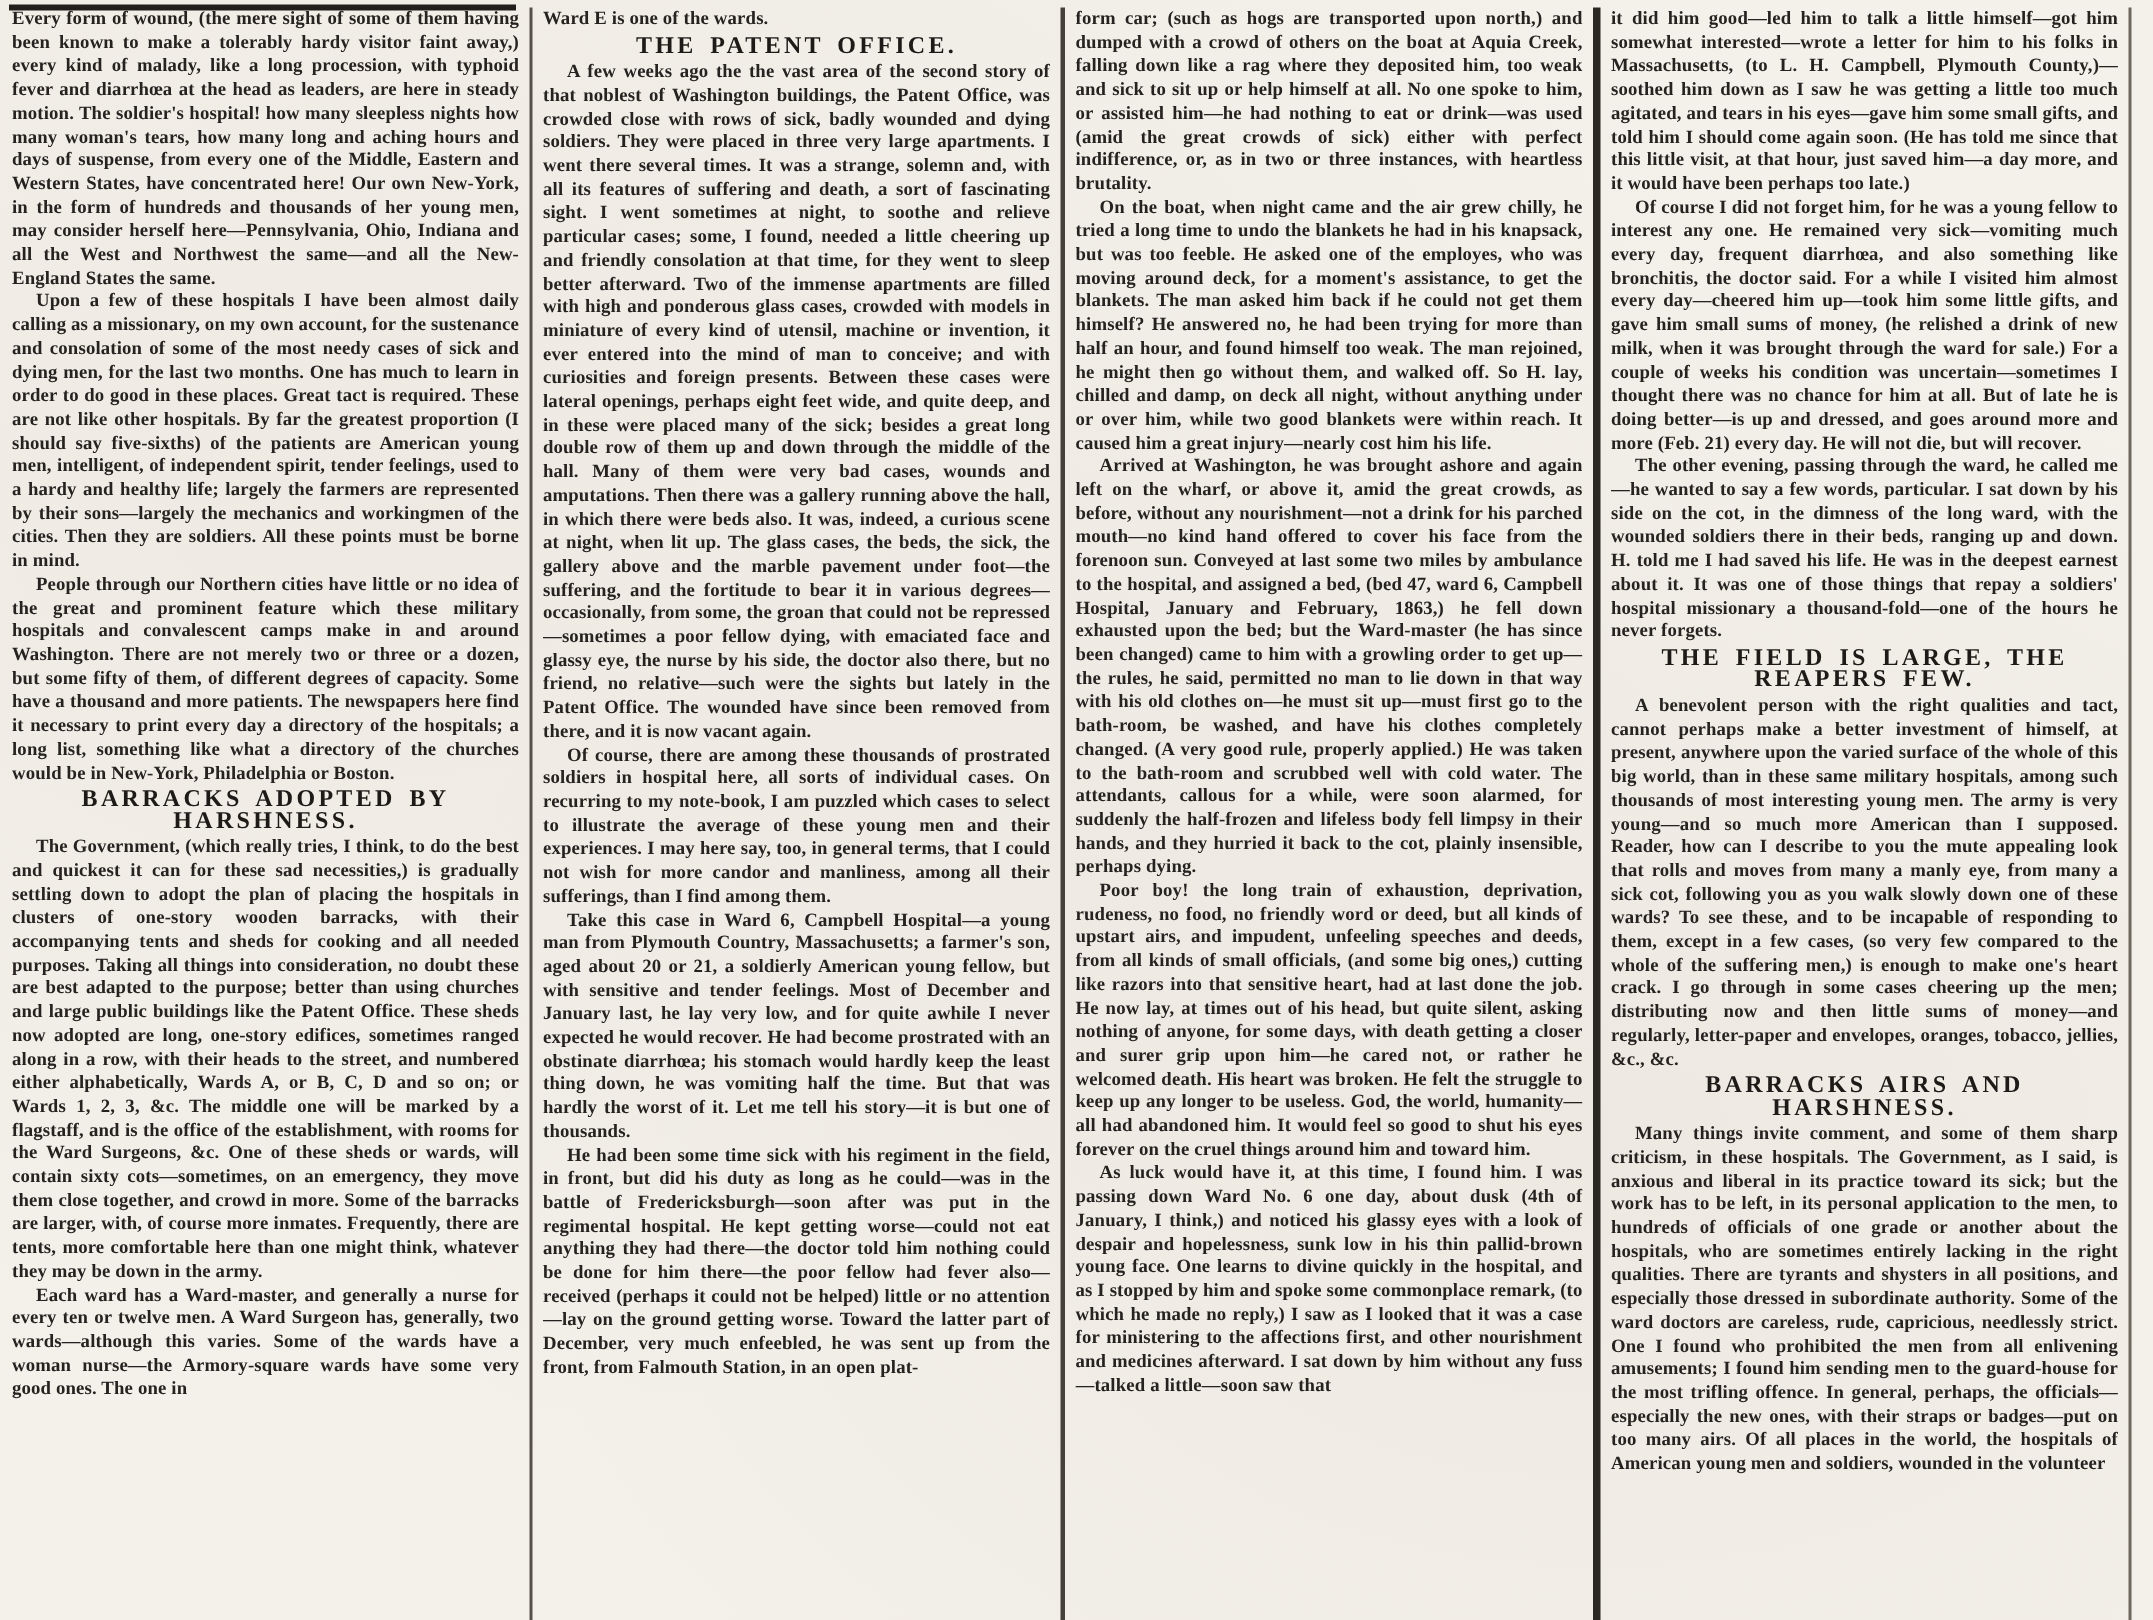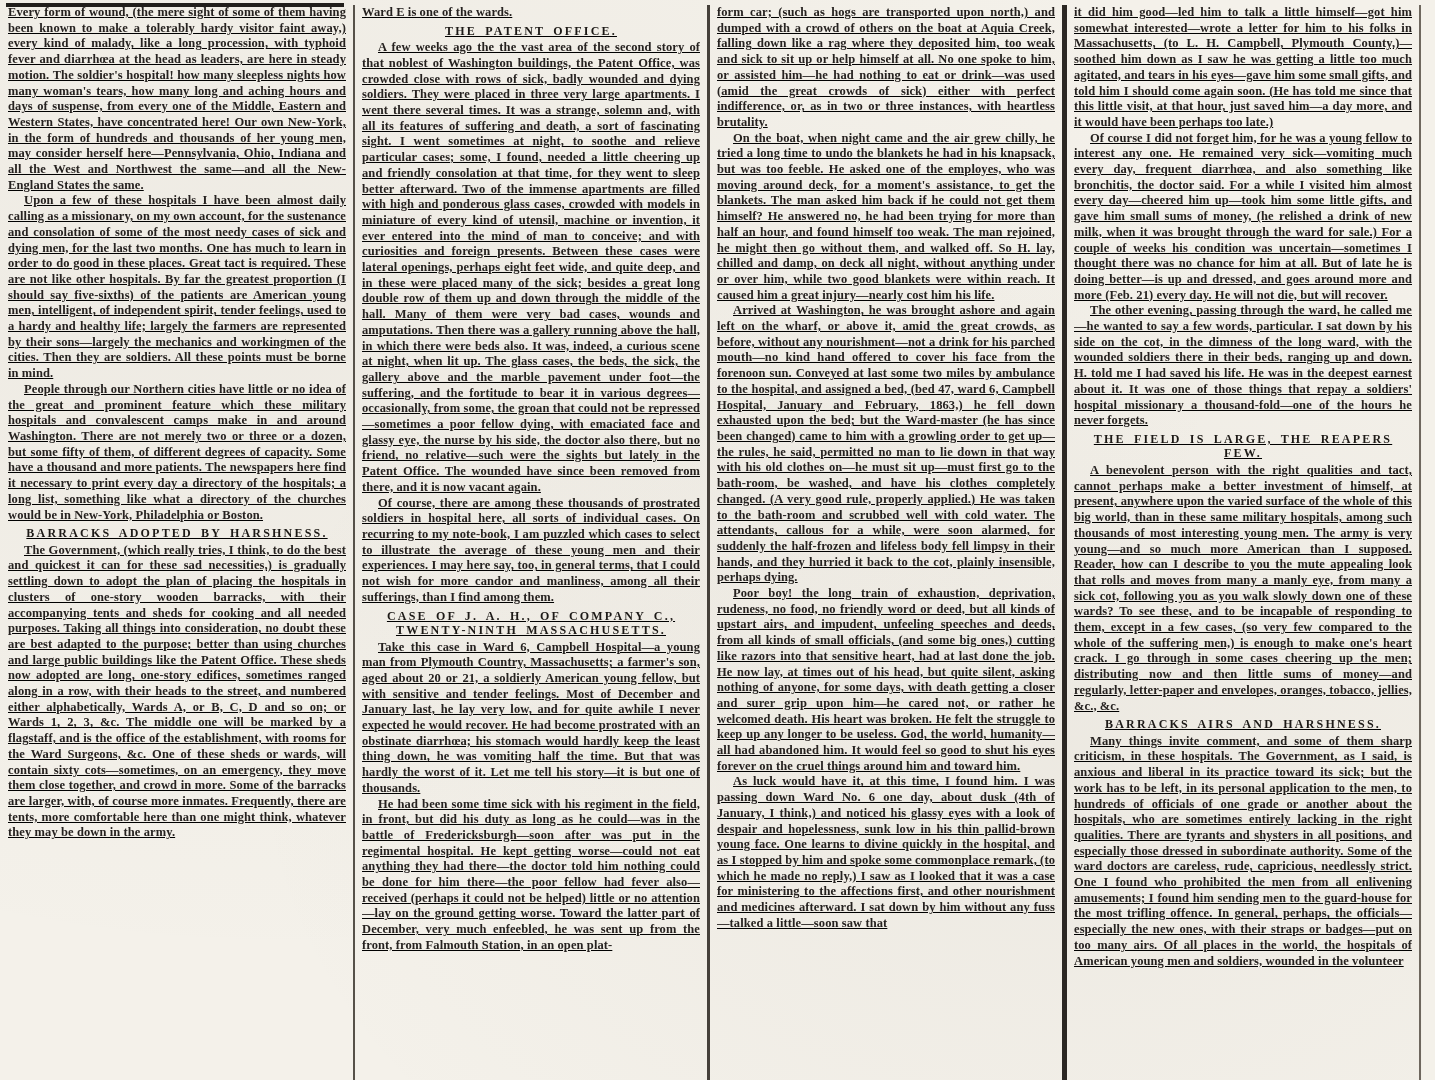--- a/index.html
+++ b/index.html
@@ -18,21 +18,20 @@
     width: 1422px;
     height: 1080px;
     box-sizing: border-box;
     display: flex;
     align-items: stretch;
     padding: 5px 0 0 8px;
     background:
       radial-gradient(ellipse at 20% 30%, rgba(120,110,95,0.05), transparent 60%),
       radial-gradient(ellipse at 75% 70%, rgba(120,110,95,0.06), transparent 55%),
       #f4f1ea;
-    text-decoration: underline;
   }
   .col {
     flex: 0 0 338px;
     height: 1075px;
     overflow: hidden;
     color: #262220;
     font-size: 12.5px;
     line-height: 15.7px;
     font-weight: 700;
     letter-spacing: 0.1px;
@@ -40,21 +39,21 @@
   }
   .col p {
     margin: 0;
     text-indent: 16px;
   }
   .col p.noindent {
     text-indent: 0;
   }
   .col h3 {
     margin: 3px 0 2px 0;
-    font-size: 12px;
+    font-size: 16px;
     line-height: 14.5px;
     font-weight: 700;
     text-align: center;
     letter-spacing: 2.2px;
     word-spacing: 3px;
     color: #1d1a17;
   }
   .rule {
     flex: 0 0 auto;
     align-self: stretch;
@@ -77,29 +76,29 @@
 
 <div class="page">
   <div class="top-rule"></div>
 
   <div class="col">
       <p class="noindent">Every form of wound, (the mere sight of some of them having been known to make a tolerably hardy visitor faint away,) every kind of malady, like a long procession, with typhoid fever and diarrhœa at the head as leaders, are here in steady motion. The soldier's hospital! how many sleepless nights how many woman's tears, how many long and aching hours and days of suspense, from every one of the Middle, Eastern and Western States, have concentrated here! Our own New-York, in the form of hundreds and thousands of her young men, may consider herself here—Pennsylvania, Ohio, Indiana and all the West and Northwest the same—and all the New-England States the same.</p>
       <p>Upon a few of these hospitals I have been almost daily calling as a missionary, on my own account, for the sustenance and consolation of some of the most needy cases of sick and dying men, for the last two months. One has much to learn in order to do good in these places. Great tact is required. These are not like other hospitals. By far the greatest proportion (I should say five-sixths) of the patients are American young men, intelligent, of independent spirit, tender feelings, used to a hardy and healthy life; largely the farmers are represented by their sons—largely the mechanics and workingmen of the cities. Then they are soldiers. All these points must be borne in mind.</p>
       <p>People through our Northern cities have little or no idea of the great and prominent feature which these military hospitals and convalescent camps make in and around Washington. There are not merely two or three or a dozen, but some fifty of them, of different degrees of capacity. Some have a thousand and more patients. The newspapers here find it necessary to print every day a directory of the hospitals; a long list, something like what a directory of the churches would be in New-York, Philadelphia or Boston.</p>
       <h3>BARRACKS ADOPTED BY HARSHNESS.</h3>
       <p>The Government, (which really tries, I think, to do the best and quickest it can for these sad necessities,) is gradually settling down to adopt the plan of placing the hospitals in clusters of one-story wooden barracks, with their accompanying tents and sheds for cooking and all needed purposes. Taking all things into consideration, no doubt these are best adapted to the purpose; better than using churches and large public buildings like the Patent Office. These sheds now adopted are long, one-story edifices, sometimes ranged along in a row, with their heads to the street, and numbered either alphabetically, Wards A, or B, C, D and so on; or Wards 1, 2, 3, &amp;c. The middle one will be marked by a flagstaff, and is the office of the establishment, with rooms for the Ward Surgeons, &amp;c. One of these sheds or wards, will contain sixty cots—sometimes, on an emergency, they move them close together, and crowd in more. Some of the barracks are larger, with, of course more inmates. Frequently, there are tents, more comfortable here than one might think, whatever they may be down in the army.</p>
+      <p>Each ward has a Ward-master, and generally a nurse for every ten or twelve men. A Ward Surgeon has, generally, two wards—although this varies. Some of the wards have a woman nurse—the Armory-square wards have some very good ones. The one in</p>
     </div>
   <div class="rule rule-1"></div>
 
   <div class="col">
       <p class="noindent">Ward E is one of the wards.</p>
       <h3>THE PATENT OFFICE.</h3>
       <p>A few weeks ago the the vast area of the second story of that noblest of Washington buildings, the Patent Office, was crowded close with rows of sick, badly wounded and dying soldiers. They were placed in three very large apartments. I went there several times. It was a strange, solemn and, with all its features of suffering and death, a sort of fascinating sight. I went sometimes at night, to soothe and relieve particular cases; some, I found, needed a little cheering up and friendly consolation at that time, for they went to sleep better afterward. Two of the immense apartments are filled with high and ponderous glass cases, crowded with models in miniature of every kind of utensil, machine or invention, it ever entered into the mind of man to conceive; and with curiosities and foreign presents. Between these cases were lateral openings, perhaps eight feet wide, and quite deep, and in these were placed many of the sick; besides a great long double row of them up and down through the middle of the hall. Many of them were very bad cases, wounds and amputations. Then there was a gallery running above the hall, in which there were beds also. It was, indeed, a curious scene at night, when lit up. The glass cases, the beds, the sick, the gallery above and the marble pavement under foot—the suffering, and the fortitude to bear it in various degrees—occasionally, from some, the groan that could not be repressed—sometimes a poor fellow dying, with emaciated face and glassy eye, the nurse by his side, the doctor also there, but no friend, no relative—such were the sights but lately in the Patent Office. The wounded have since been removed from there, and it is now vacant again.</p>
       <p>Of course, there are among these thousands of prostrated soldiers in hospital here, all sorts of individual cases. On recurring to my note-book, I am puzzled which cases to select to illustrate the average of these young men and their experiences. I may here say, too, in general terms, that I could not wish for more candor and manliness, among all their sufferings, than I find among them.</p>
-      <h3>CASE OF J. A. H., OF COMPANY C., TWENTY-NINTH MASSACHUSETTS.</h3>
       <p>Take this case in Ward 6, Campbell Hospital—a young man from Plymouth Country, Massachusetts; a farmer's son, aged about 20 or 21, a soldierly American young fellow, but with sensitive and tender feelings. Most of December and January last, he lay very low, and for quite awhile I never expected he would recover. He had become prostrated with an obstinate diarrhœa; his stomach would hardly keep the least thing down, he was vomiting half the time. But that was hardly the worst of it. Let me tell his story—it is but one of thousands.</p>
       <p>He had been some time sick with his regiment in the field, in front, but did his duty as long as he could—was in the battle of Fredericksburgh—soon after was put in the regimental hospital. He kept getting worse—could not eat anything they had there—the doctor told him nothing could be done for him there—the poor fellow had fever also—received (perhaps it could not be helped) little or no attention—lay on the ground getting worse. Toward the latter part of December, very much enfeebled, he was sent up from the front, from Falmouth Station, in an open plat-</p>
     </div>
   <div class="rule rule-2"></div>
 
   <div class="col">
       <p class="noindent">form car; (such as hogs are transported upon north,) and dumped with a crowd of others on the boat at Aquia Creek, falling down like a rag where they deposited him, too weak and sick to sit up or help himself at all. No one spoke to him, or assisted him—he had nothing to eat or drink—was used (amid the great crowds of sick) either with perfect indifference, or, as in two or three instances, with heartless brutality.</p>
       <p>On the boat, when night came and the air grew chilly, he tried a long time to undo the blankets he had in his knapsack, but was too feeble. He asked one of the employes, who was moving around deck, for a moment's assistance, to get the blankets. The man asked him back if he could not get them himself? He answered no, he had been trying for more than half an hour, and found himself too weak. The man rejoined, he might then go without them, and walked off. So H. lay, chilled and damp, on deck all night, without anything under or over him, while two good blankets were within reach. It caused him a great injury—nearly cost him his life.</p>
       <p>Arrived at Washington, he was brought ashore and again left on the wharf, or above it, amid the great crowds, as before, without any nourishment—not a drink for his parched mouth—no kind hand offered to cover his face from the forenoon sun. Conveyed at last some two miles by ambulance to the hospital, and assigned a bed, (bed 47, ward 6, Campbell Hospital, January and February, 1863,) he fell down exhausted upon the bed; but the Ward-master (he has since been changed) came to him with a growling order to get up—the rules, he said, permitted no man to lie down in that way with his old clothes on—he must sit up—must first go to the bath-room, be washed, and have his clothes completely changed. (A very good rule, properly applied.) He was taken to the bath-room and scrubbed well with cold water. The attendants, callous for a while, were soon alarmed, for suddenly the half-frozen and lifeless body fell limpsy in their hands, and they hurried it back to the cot, plainly insensible, perhaps dying.</p>
       <p>Poor boy! the long train of exhaustion, deprivation, rudeness, no food, no friendly word or deed, but all kinds of upstart airs, and impudent, unfeeling speeches and deeds, from all kinds of small officials, (and some big ones,) cutting like razors into that sensitive heart, had at last done the job. He now lay, at times out of his head, but quite silent, asking nothing of anyone, for some days, with death getting a closer and surer grip upon him—he cared not, or rather he welcomed death. His heart was broken. He felt the struggle to keep up any longer to be useless. God, the world, humanity—all had abandoned him. It would feel so good to shut his eyes forever on the cruel things around him and toward him.</p>

